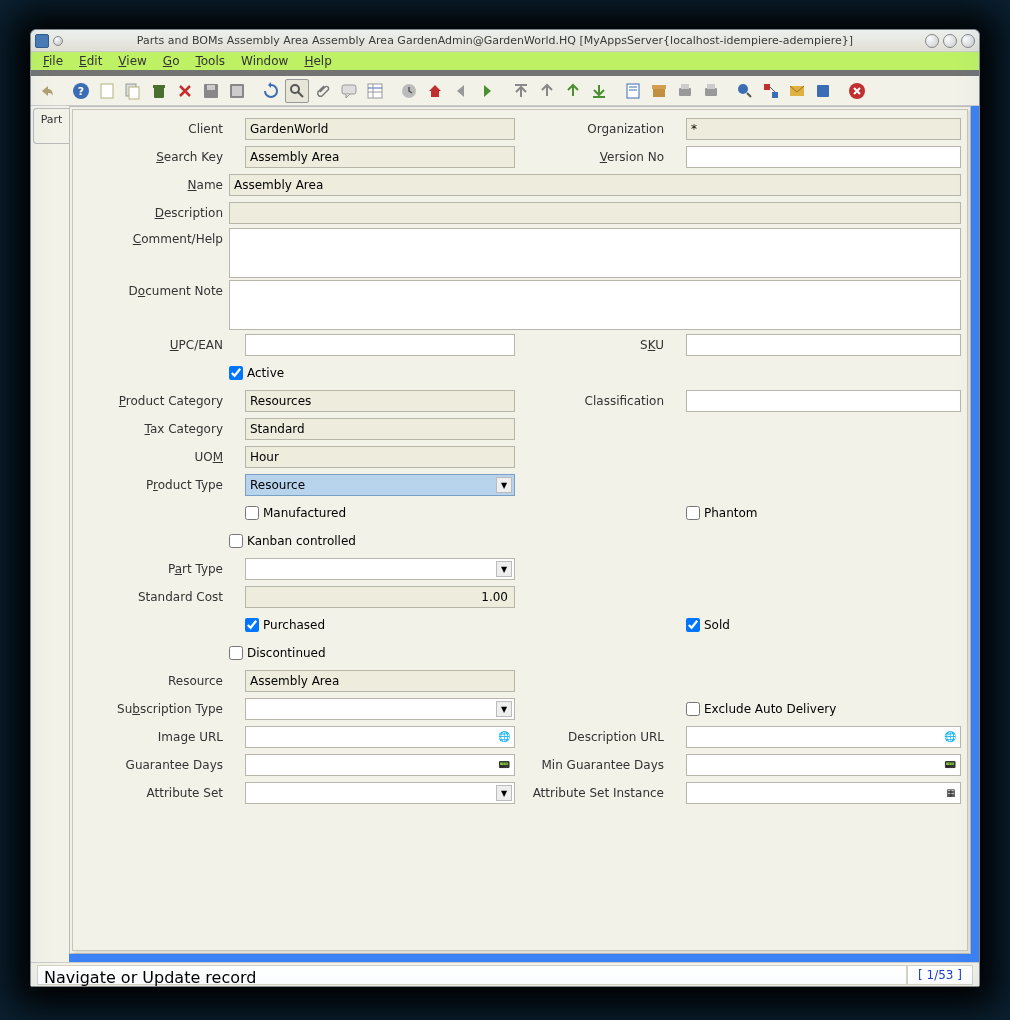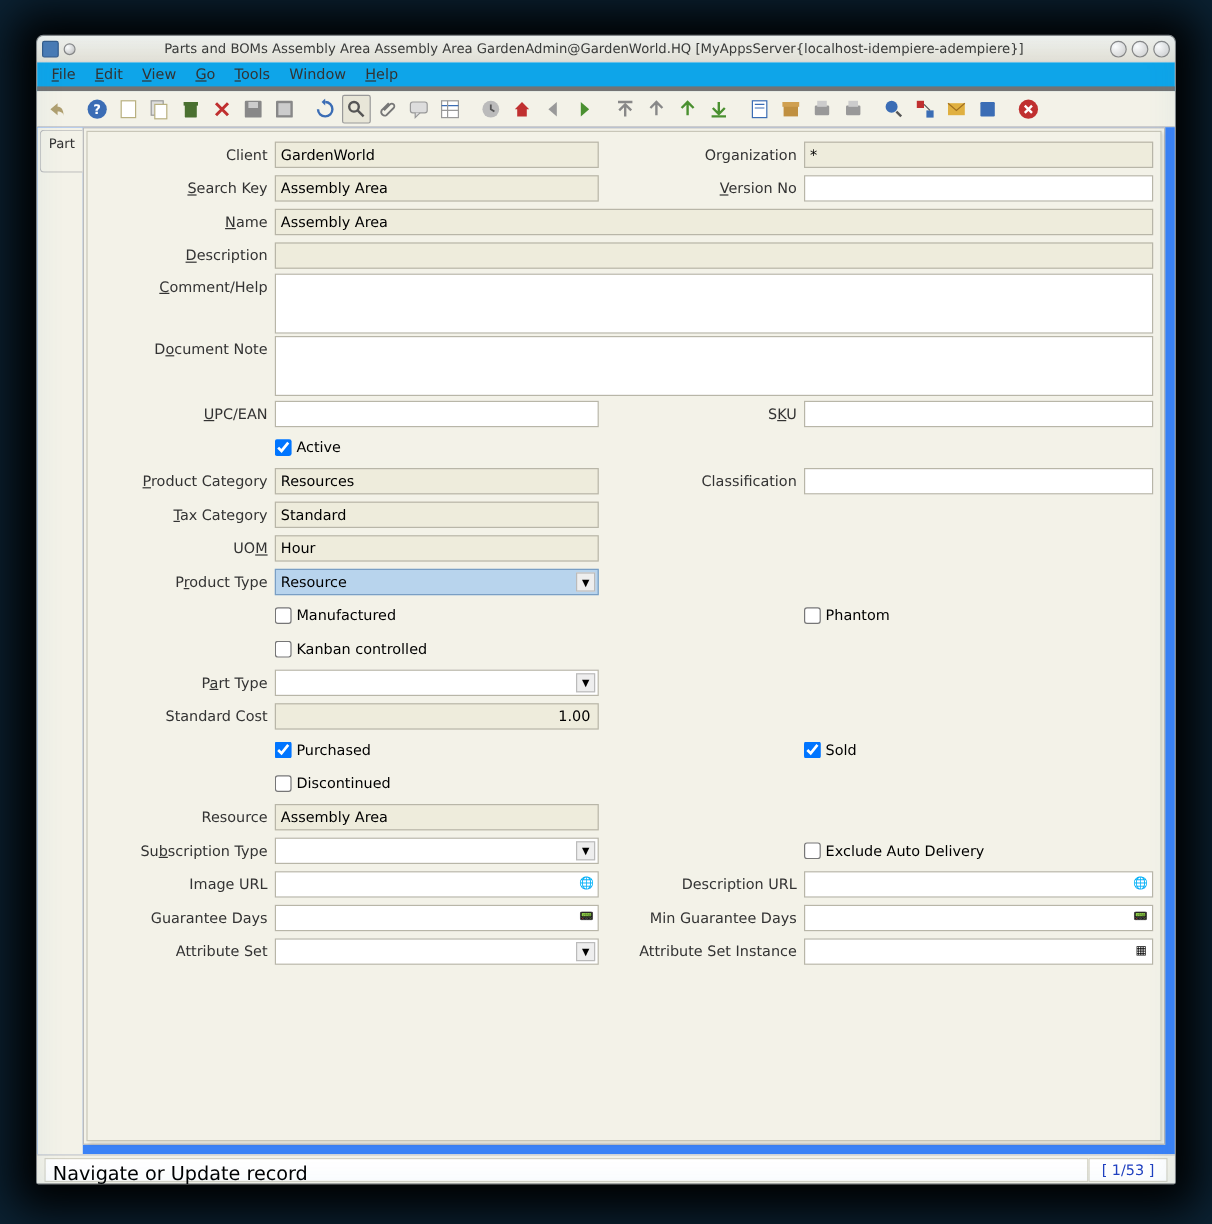--- a/index.html
+++ b/index.html
@@ -64,22 +64,22 @@
 }
 .titlebar .win-btn {
   width: 14px; height: 14px;
   background: radial-gradient(circle at 30% 30%, #fff, #ccc);
   border: 1px solid #888;
   border-radius: 50%;
   margin-left: 4px;
 }
 .menubar {
   height: 24px;
-  background: #0ea5e9;
-  border-bottom: 4px solid #737373;
+  background: #bef264;
+  border-bottom: 6px solid #737373;
   display: flex;
   align-items: center;
   padding: 0 4px;
 }
 .menubar .menu-item {
   padding: 2px 8px;
   color: #333;
   cursor: default;
 }
 .menubar .menu-item .ul { text-decoration: underline; }
@@ -142,20 +142,21 @@
 .form-row {
   display: flex;
   align-items: center;
   margin-bottom: 2px;
   min-height: 26px;
 }
 .col-left, .col-right {
   display: flex;
   align-items: center;
   flex: 1;
+  gap: 16px;
 }
 .lbl {
   width: 150px;
   text-align: right;
   padding-right: 6px;
   font-size: 12px;
   color: #333;
   white-space: nowrap;
 }
 .lbl .ul { text-decoration: underline; }

